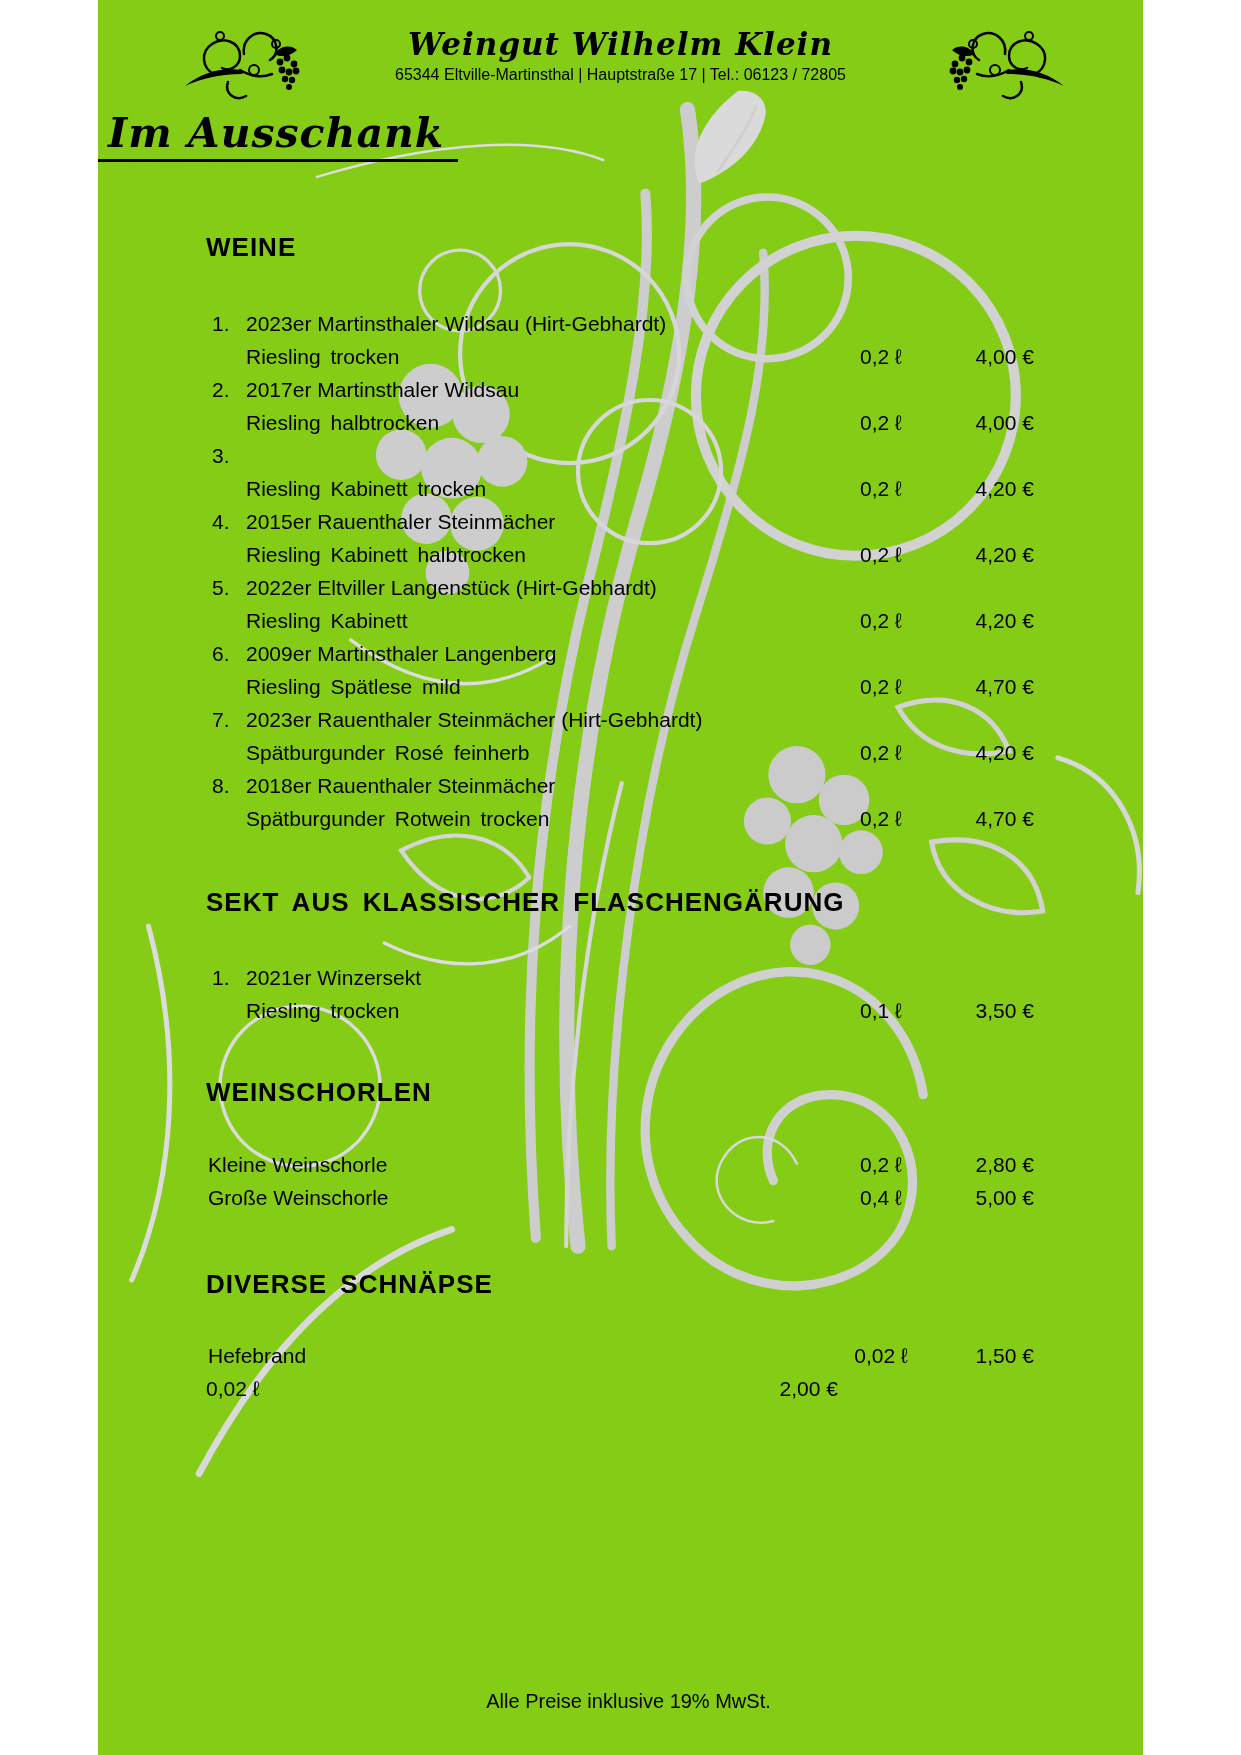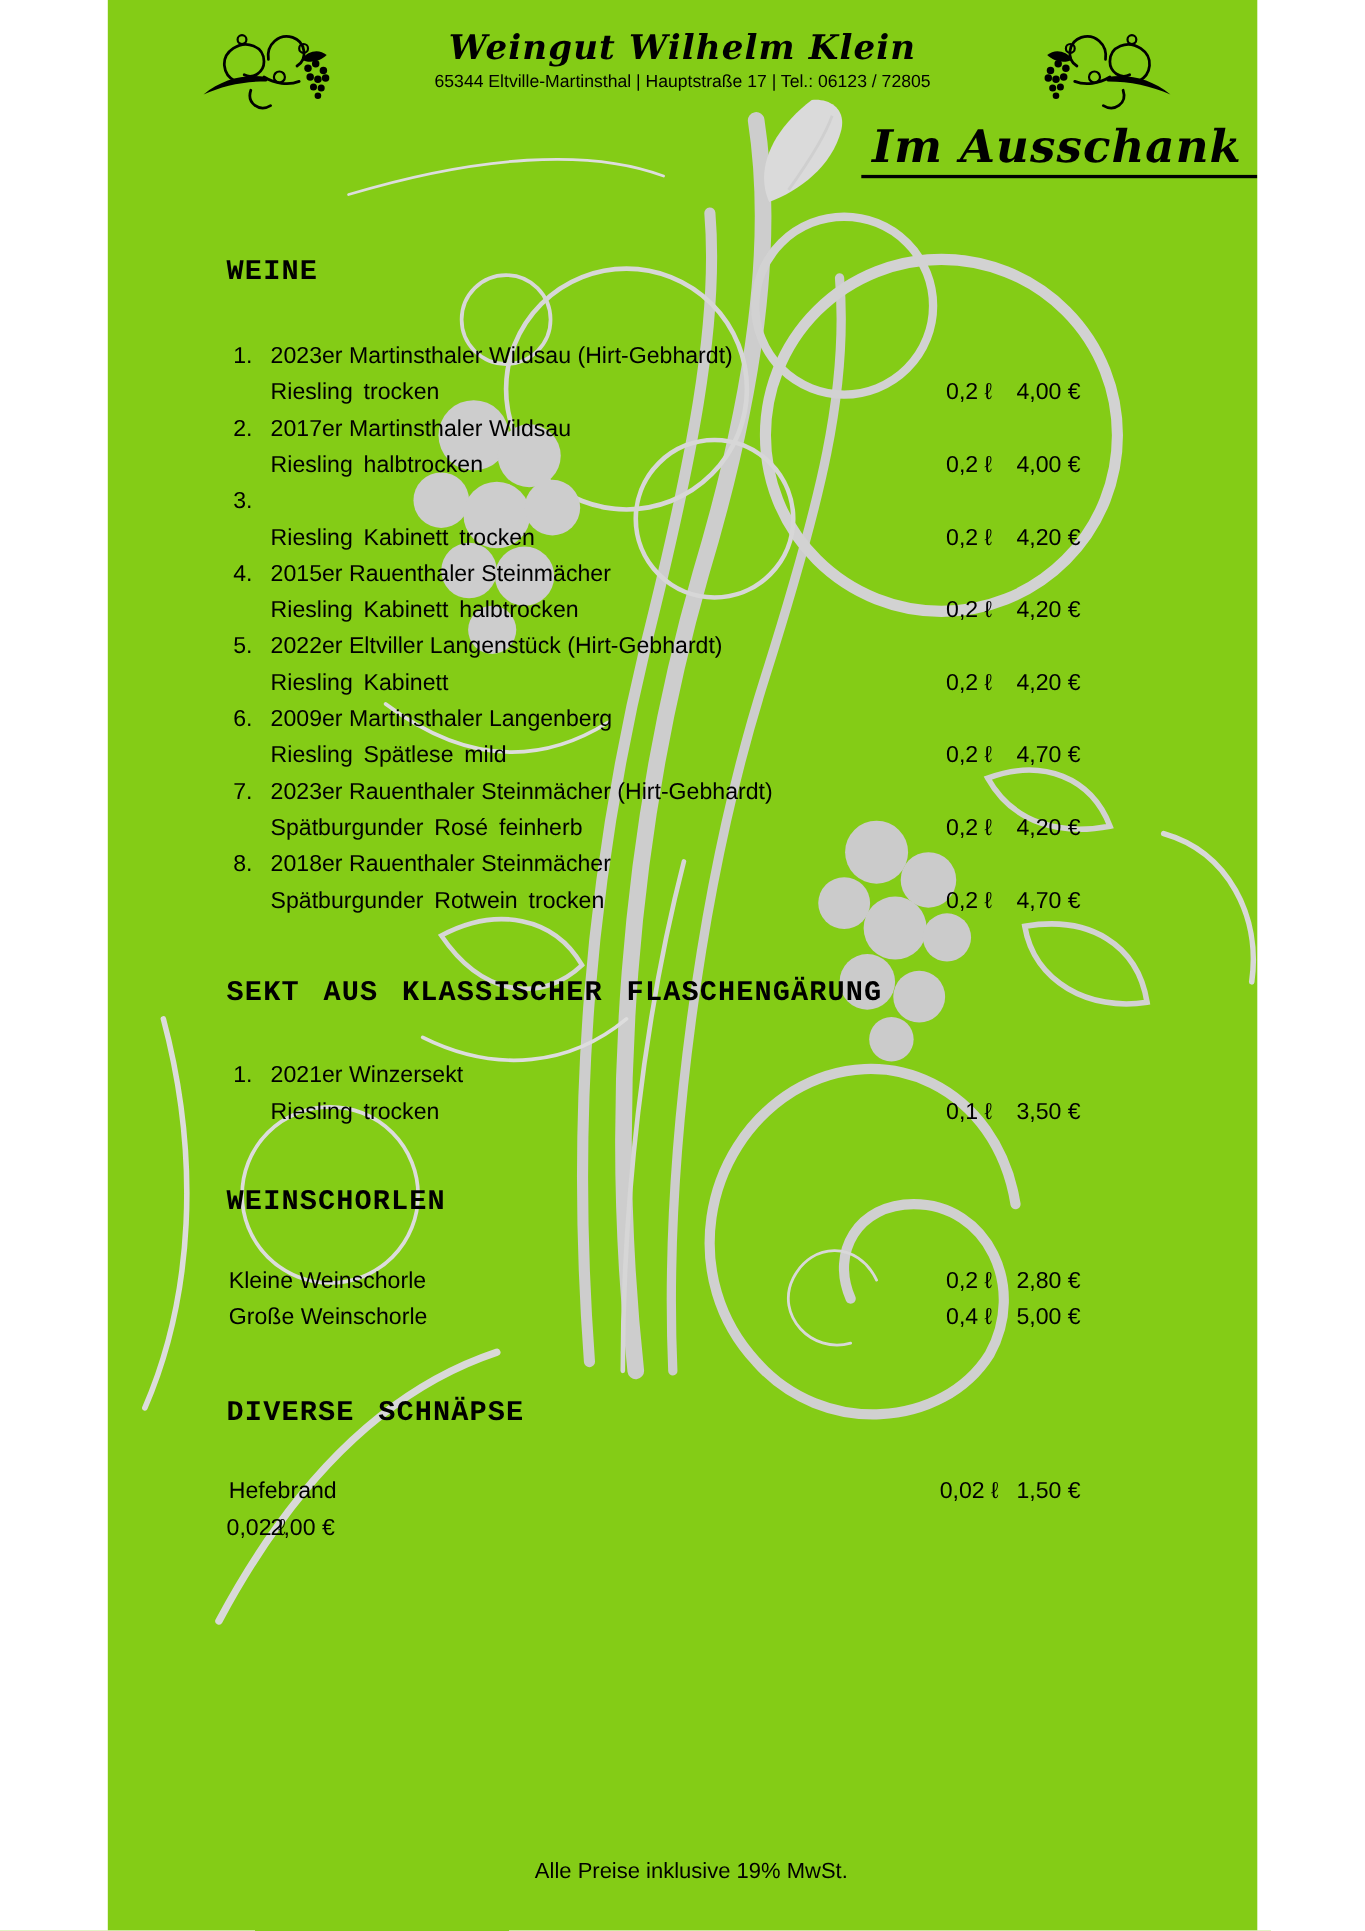--- a/index.html
+++ b/index.html
@@ -11,43 +11,43 @@
   .watermark{position:absolute;inset:0;z-index:0;pointer-events:none;}
   .content{position:absolute;inset:0;z-index:1;}
 
   
   .corner{position:absolute;top:24px;width:118px;height:78px;}
   .corner.left{left:86px;}
   .corner.right{right:78px;transform:scaleX(-1);}
   .winery{margin:26px 0 0 0;text-align:center;font-family:"DejaVu Serif",serif;
     font-style:italic;font-weight:bold;font-size:31px;line-height:36px;letter-spacing:1px;}
   .address{text-align:center;font-size:16px;line-height:26px;}
-  .title-wrap{text-align:right;margin-top:22px;height:56px;}
+  .title-wrap{text-align:left;margin-top:22px;height:56px;}
   .menu-title{display:inline-block;font-family:"DejaVu Serif",serif;font-style:italic;
     font-weight:bold;font-size:41px;line-height:46px;letter-spacing:1px;
     border-bottom:3px solid #000;padding:0 14px 3px 10px;}
 
   
   .menu{margin-left:108px;width:828px;}
   .menu-section{margin:0;}
-  .section-heading{margin:0;font-family:Liberation Mono, monospace;font-weight:bold;
+  .section-heading{margin:0;font-family:Liberation Sans, sans-serif;font-weight:bold;
     font-size:26px;line-height:34px;letter-spacing:1px;word-spacing:5px;}
   .sec-0{margin-top:64px;}  .sec-0 .item-list{margin-top:43px;}
   .sec-1{margin-top:50px;}  .sec-1 .item-list{margin-top:42px;}
   .sec-2{margin-top:48px;}  .sec-2 .item-list{margin-top:39px;}
   .sec-3{margin-top:53px;}  .sec-3 .item-list{margin-top:38px;}
 
   .row{display:grid;grid-template-columns:40px 592px 86px 110px;line-height:33px;
     font-size:21px;}
   .cell{white-space:nowrap;}
   .num{padding-left:6px;}
   .sub{word-spacing:4px;}
   .span2{grid-column:1 / 3;padding-left:2px;}
   .vol{text-align:center;}
-  .price{}
+  .price{text-align:right;}
 
   .footer{position:absolute;left:16px;right:0;top:1688px;text-align:center;
     font-size:20px;line-height:26px;}
 </style>
 </head>
 <body>
 
 <div class="page">
 
   <svg class="watermark" viewBox="0 0 1241 1755" xmlns="http://www.w3.org/2000/svg" aria-hidden="true">

